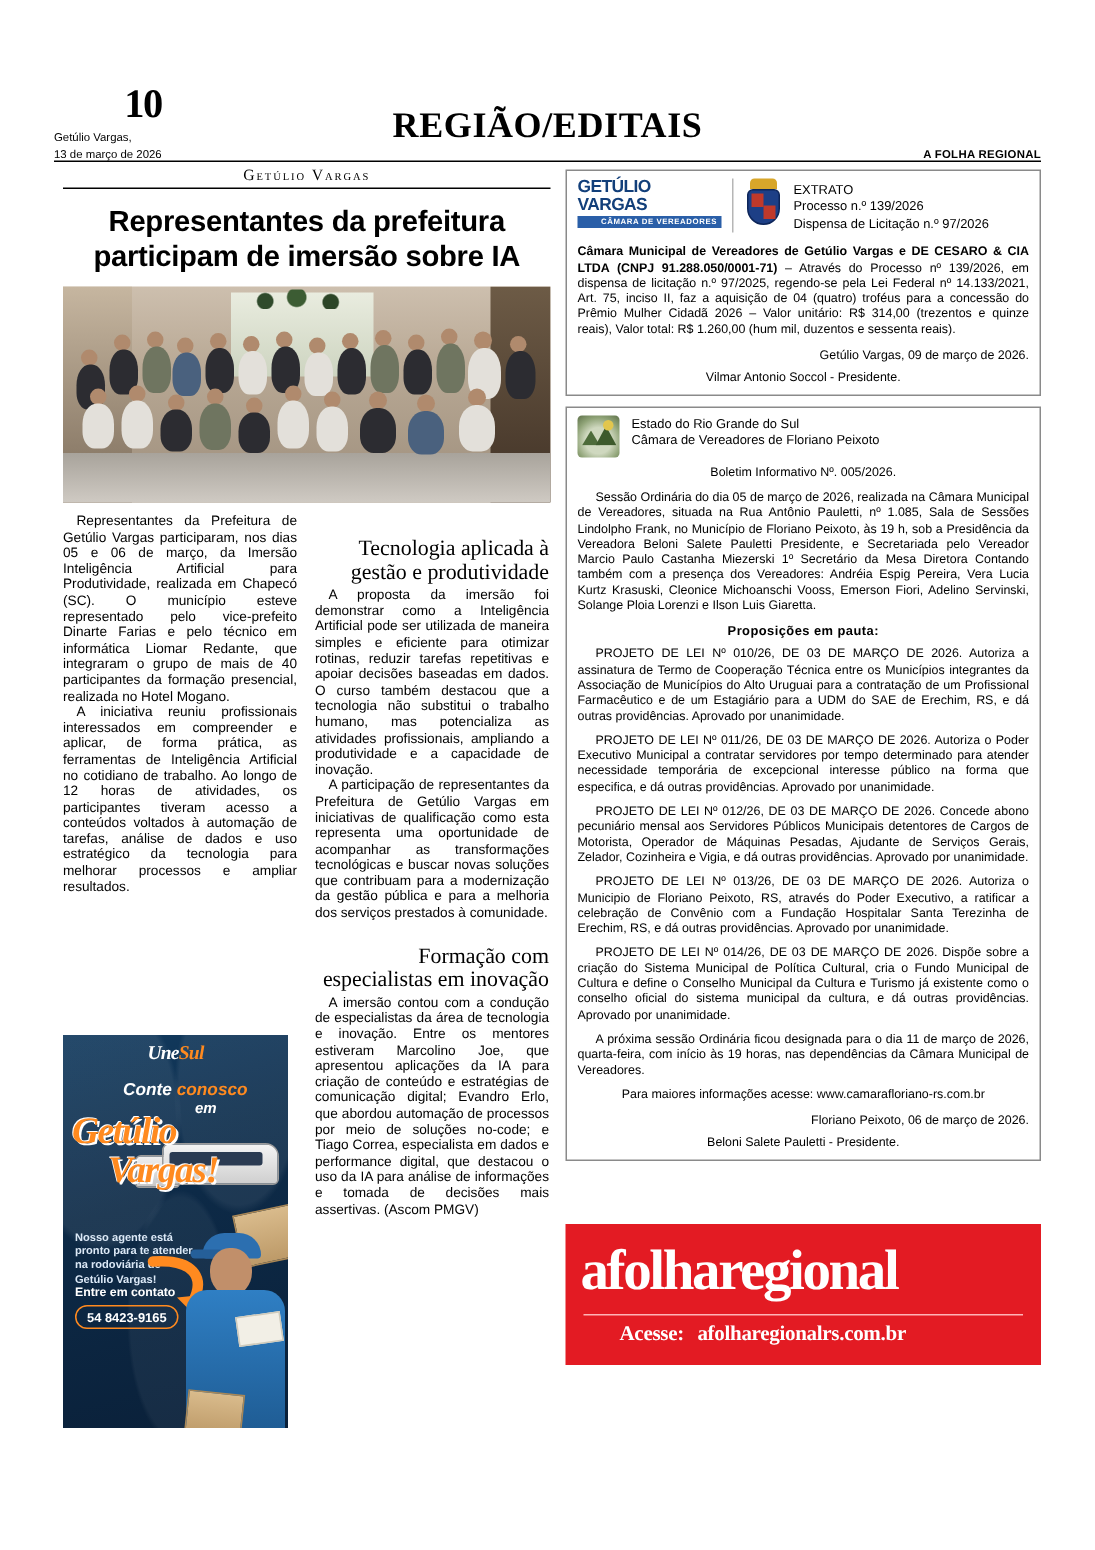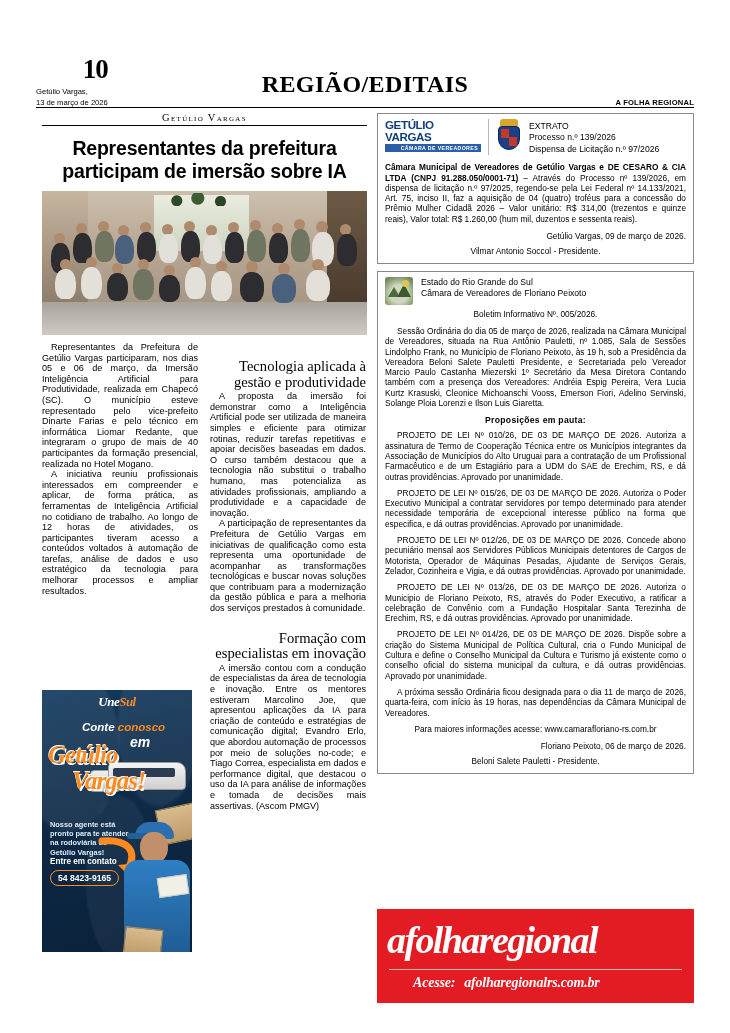--- a/index.html
+++ b/index.html
@@ -128,21 +128,21 @@
     font-size:13px; color:#fff; letter-spacing:-0.5px;
   }
   .adv-logo span { color:#ff8a1f; }
   .adv-l1 {
     position:absolute; left:40px; top:31px; color:#fff;
     font-size:11.5px; font-weight:bold; font-style:italic;
   }
   .adv-l1 em { color:#ff8a1f; font-style:italic; }
   .adv-l2 {
     position:absolute; left:88px; top:44px; color:#fff;
-    font-size:14px; font-weight:bold; font-style:italic;
+    font-size:10px; font-weight:bold; font-style:italic;
   }
   .adv-big {
     position:absolute; left:6px; top:52px; width:140px;
     color:#ff8a1f; font-family:"Liberation Serif", serif;
     font-style:italic; font-weight:bold; font-size:25px; line-height:26px;
     text-shadow: 1.5px 1.5px 0 #fff, -0.6px -0.6px 0 #fff;
     letter-spacing:-1px;
   }
   .adv-bus {
     position:absolute; left:66px; top:72px; width:78px; height:28px;
@@ -245,22 +245,22 @@
   .rs-crest .m1 { position:absolute; left:3px; top:10px; width:12px; height:10px;
     background:#4d6b3a; clip-path:polygon(0 100%,50% 0,100% 100%); }
   .rs-crest .m2 { position:absolute; left:12px; top:7px; width:14px; height:13px;
     background:#3d5a2c; clip-path:polygon(0 100%,50% 0,100% 100%); }
   .rs-crest .sun { position:absolute; right:4px; top:3px; width:7px; height:7px;
     background:#e2c64e; border-radius:50%; }
   .ed2-head-txt { font-size:8.6px; line-height:11.4px; }
 
   
   .red-ad {
-    position:absolute; left:377px; top:909px; width:317px; height:94px;
-    background:#e31b23; overflow:hidden;font-style:italic;
+    position:absolute; left:377px; top:816px; width:317px; height:94px;
+    background:#e31b23; overflow:hidden;
   }
   .red-ad .wm {
     position:absolute; left:10px; top:8px; right:10px; height:48px;
     font-family:"Liberation Serif", serif; font-weight:bold;
     font-size:38px; line-height:46px; letter-spacing:-1.6px;
     color:#ffffff;
   }
   .red-ad .wm .dark { color:#ffffff; }
   .red-ad .thin-rule {
     position:absolute; left:12px; top:60px; width:293px; height:1px; background:#ffb3b6;
@@ -443,21 +443,21 @@
         </div>
       </div>
       <div class="ed-center" style="margin-top:4px">Boletim Informativo Nº. 005/2026.</div>
 
       <p class="ed-p indent" style="margin-top:7px">Sessão Ordinária do dia 05 de março de 2026, realizada na Câmara Municipal de Vereadores, situada na Rua Antônio Pauletti, nº 1.085, Sala de Sessões Lindolpho Frank, no Município de Floriano Peixoto, às 19 h, sob a Presidência da Vereadora Beloni Salete Pauletti Presidente, e Secretariada pelo Vereador  Marcio Paulo Castanha Miezerski      1º Secretário da Mesa Diretora      Contando também com a presença dos Vereadores: Andréia Espig Pereira, Vera Lucia Kurtz Krasuski, Cleonice Michoanschi Vooss, Emerson Fiori, Adelino Servinski, Solange Ploia Lorenzi e Ilson Luis Giaretta.</p>
 
       <div class="ed-center-b">Proposições em pauta:</div>
 
       <p class="ed-p indent">PROJETO DE LEI Nº 010/26, DE 03 DE MARÇO DE 2026. Autoriza a assinatura de Termo de Cooperação Técnica entre os Municípios integrantes da Associação de Municípios do Alto Uruguai para a contratação de um Profissional Farmacêutico e de um Estagiário para a UDM do SAE de Erechim, RS, e dá outras providências. Aprovado por unanimidade.</p>
       <div class="ed-spacer"></div>
-      <p class="ed-p indent">PROJETO DE LEI Nº 015/26, DE 03 DE MARÇO DE 2026. Autoriza o Poder Executivo Municipal a contratar servidores por tempo determinado para atender necessidade temporária de excepcional interesse público na forma que especifica, e dá outras providências. Aprovado por unanimidade.</p>
+      <p class="ed-p indent">PROJETO DE LEI Nº 011/26, DE 03 DE MARÇO DE 2026. Autoriza o Poder Executivo Municipal a contratar servidores por tempo determinado para atender necessidade temporária de excepcional interesse público na forma que especifica, e dá outras providências. Aprovado por unanimidade.</p>
       <div class="ed-spacer"></div>
       <p class="ed-p indent">PROJETO DE LEI Nº 012/26, DE 03 DE MARÇO DE 2026. Concede abono pecuniário mensal aos Servidores Públicos Municipais detentores de Cargos de Motorista, Operador de Máquinas Pesadas, Ajudante de Serviços Gerais, Zelador, Cozinheira e Vigia, e dá outras providências. Aprovado por unanimidade.</p>
       <div class="ed-spacer"></div>
       <p class="ed-p indent">PROJETO DE LEI Nº 013/26, DE 03 DE MARÇO DE 2026. Autoriza o Municipio de Floriano Peixoto, RS, através do Poder Executivo, a ratificar a celebração de Convênio com a Fundação Hospitalar Santa Terezinha de Erechim, RS, e dá outras providências. Aprovado por unanimidade.</p>
       <div class="ed-spacer"></div>
       <p class="ed-p indent">PROJETO DE LEI Nº 014/26, DE 03 DE MARÇO DE 2026. Dispõe sobre a criação do Sistema Municipal de Política Cultural, cria o Fundo Municipal de Cultura e define o Conselho Municipal da Cultura e Turismo já existente como o conselho oficial do sistema municipal da cultura, e dá outras providências. Aprovado por unanimidade.</p>
       <div class="ed-spacer"></div>
       <p class="ed-p indent">A próxima sessão Ordinária ficou designada para o dia 11 de março de 2026, quarta-feira, com início às 19 horas, nas dependências da Câmara Municipal de Vereadores.</p>
       <div class="ed-spacer"></div>
       <p class="ed-p" style="text-align:center">Para maiores informações acesse: www.camarafloriano-rs.com.br</p>

